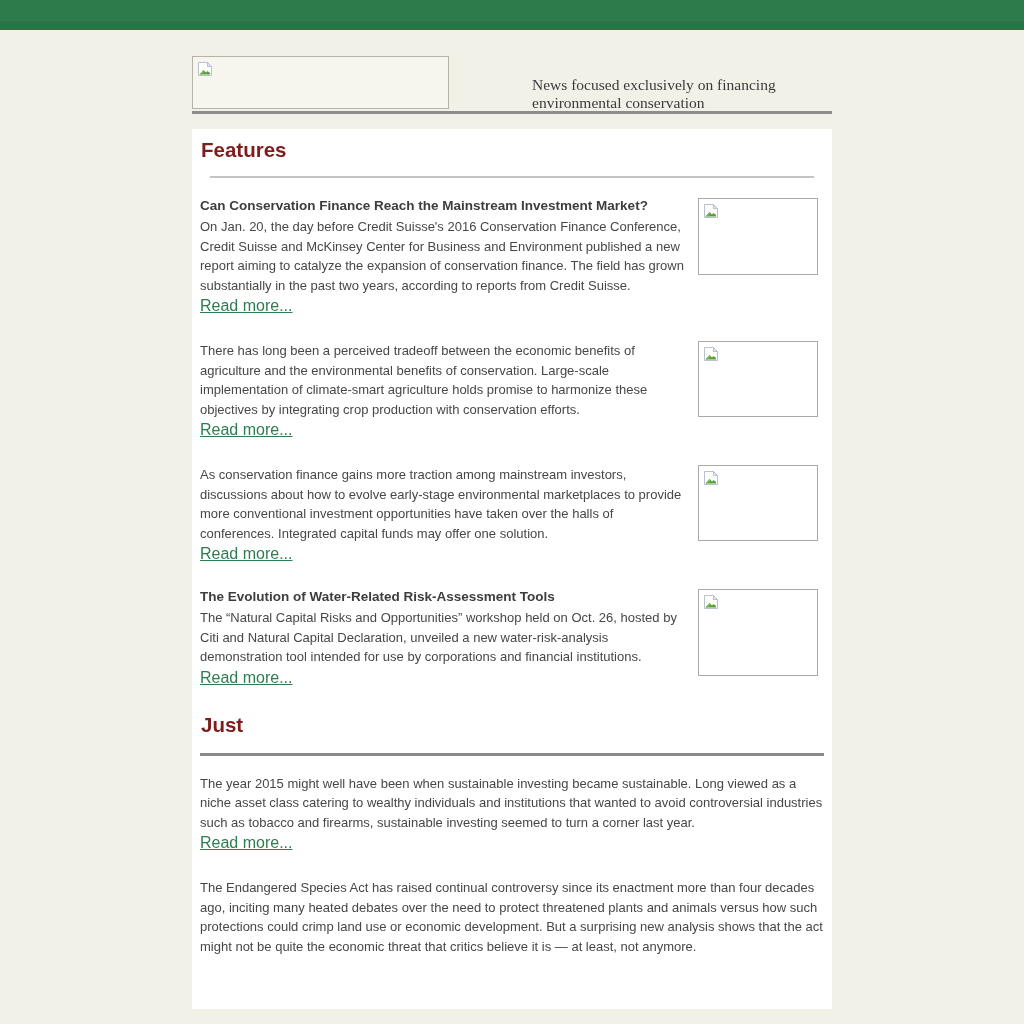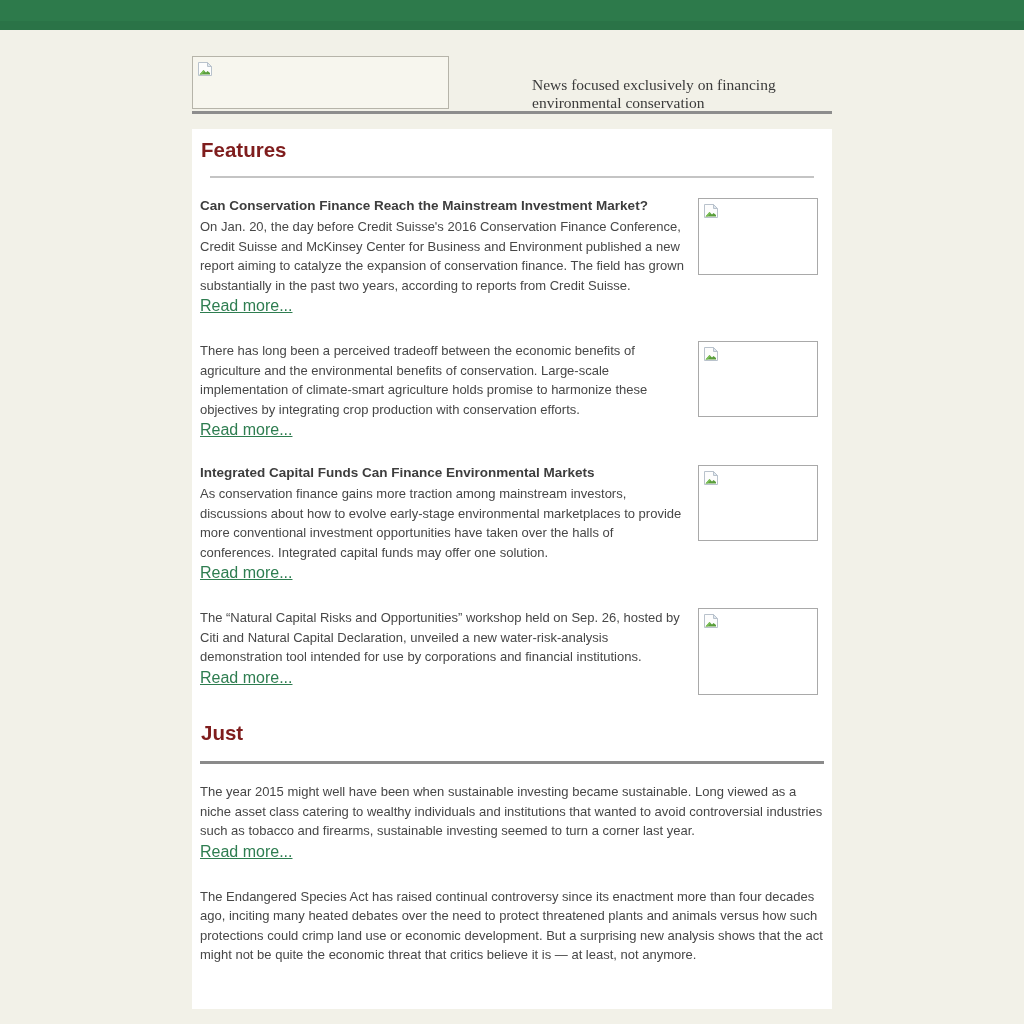--- a/index.html
+++ b/index.html
@@ -158,34 +158,34 @@
       </div>
       <div class="thumb" style="height:76px">
         <svg class="broken-icon" width="16" height="16" viewBox="0 0 16 16">
             <use href="#broken-img"></use>
           </svg>
       </div>
     </div>
 
     <div class="article feature">
       <div class="article-text">
-        <p class="article-title">Integrated Capital Funds Can Finance Environmental Markets</p>
         <p class="article-body">As conservation finance gains more traction among mainstream investors, discussions about how to evolve early-stage environmental marketplaces to provide more conventional investment opportunities have taken over the halls of conferences. Integrated capital funds may offer one solution.</p>
         <a class="read-more" href="#">Read more...</a>
       </div>
       <div class="thumb" style="height:76px">
         <svg class="broken-icon" width="16" height="16" viewBox="0 0 16 16">
             <use href="#broken-img"></use>
           </svg>
       </div>
     </div>
 
     <div class="article feature">
       <div class="article-text">
-        <p class="article-body">The “Natural Capital Risks and Opportunities” workshop held on Sep. 26, hosted by Citi and Natural Capital Declaration, unveiled a new water-risk-analysis demonstration tool intended for use by corporations and financial institutions.</p>
+        <p class="article-title">The Evolution of Water-Related Risk-Assessment Tools</p>
+        <p class="article-body">The “Natural Capital Risks and Opportunities” workshop held on Oct. 26, hosted by Citi and Natural Capital Declaration, unveiled a new water-risk-analysis demonstration tool intended for use by corporations and financial institutions.</p>
         <a class="read-more" href="#">Read more...</a>
       </div>
       <div class="thumb" style="height:87px">
         <svg class="broken-icon" width="16" height="16" viewBox="0 0 16 16">
             <use href="#broken-img"></use>
           </svg>
       </div>
     </div>
 
     <div class="news-block">

